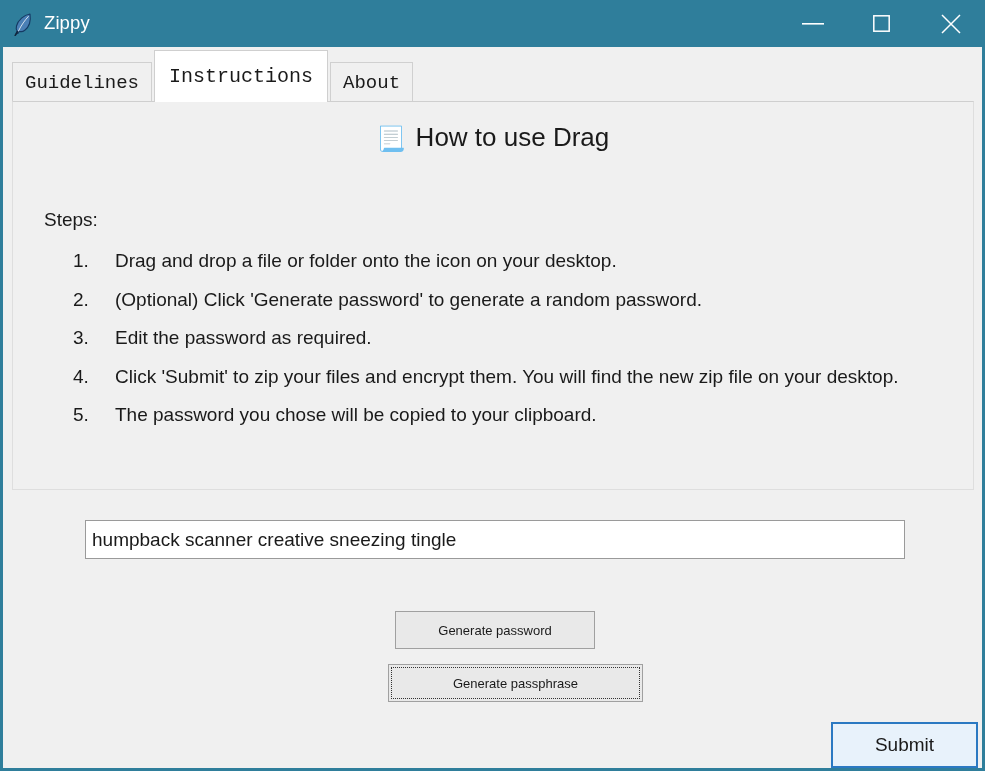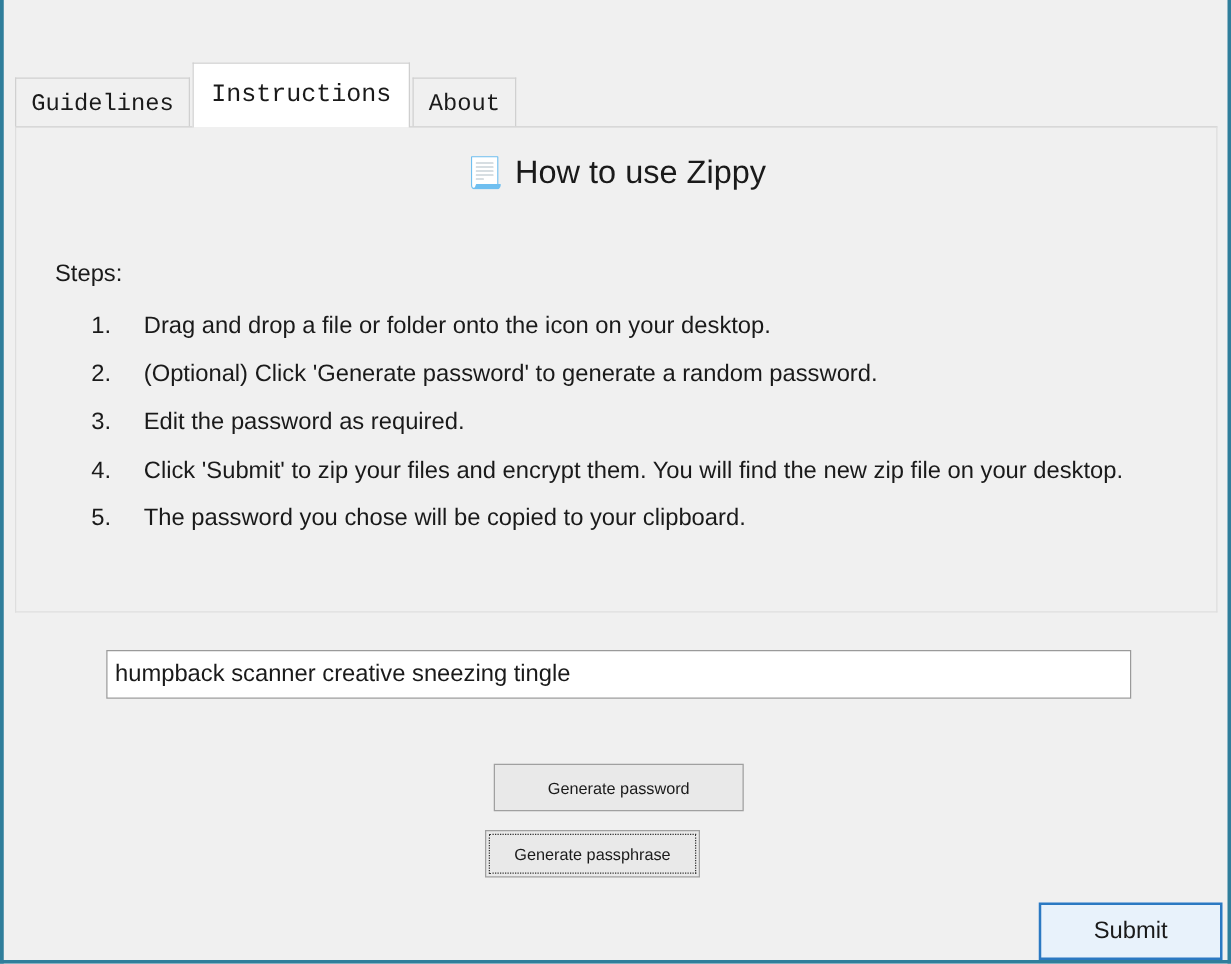--- a/index.html
+++ b/index.html
@@ -205,21 +205,21 @@
 
   #btn-generate-password {
     left: 392px;
     top: 611px;
     width: 200px;
     height: 38px;
   }
   #btn-generate-passphrase {
     left: 385px;
     top: 664px;
-    width: 172px;
+    width: 255px;
     height: 38px;
     outline: 1px dotted #333;
     outline-offset: -4px;
     text-align: center;
   }
 
   
   #btn-submit {
     position: absolute;
     left: 828px;
@@ -234,31 +234,59 @@
     color: #1a1a1a;
     cursor: default;
     padding: 0;
   }
 </style>
 </head>
 <body>
 
 <div id="window">
 
+  <div id="titlebar">
+    <span id="app-icon">
+      <svg width="22" height="24" viewBox="0 0 22 24" xmlns="http://www.w3.org/2000/svg">
+        <path d="M18 2 C12 3 6 8 4.5 14 C4 16 4.2 17.6 5 18.8 L4 22 L6.2 21.2 L7.4 19.2 C9 20 11 19.6 12.8 18.2 C17 15 19 8.6 18 2 Z" fill="#4a7fb5" stroke="#153a63" stroke-width="1.1" stroke-linejoin="round"></path>
+        <path d="M16.6 4.2 C13 8 9.2 13.2 6.2 19.6" stroke="#ffffff" stroke-width="0.9" fill="none" opacity="0.85"></path>
+        <path d="M5.6 19.6 L3.2 23.4" stroke="#11263b" stroke-width="1.6" stroke-linecap="round"></path>
+      </svg>
+    </span>
+    <span id="app-title">Zippy</span>
+
+    <div id="window-controls">
+      <div class="wctrl" id="btn-minimize">
+        <svg width="22" height="2" viewBox="0 0 22 2">
+            <rect x="0" y="0" width="22" height="1.6" fill="#ffffff"></rect>
+          </svg>
+      </div>
+      <div class="wctrl" id="btn-maximize">
+        <svg width="17" height="17" viewBox="0 0 17 17">
+            <rect x="0.8" y="0.8" width="15.4" height="15.4" fill="none" stroke="#ffffff" stroke-width="1.5"></rect>
+          </svg>
+      </div>
+      <div class="wctrl" id="btn-close">
+        <svg width="20" height="20" viewBox="0 0 20 20">
+          <path d="M1 1 L19 19 M19 1 L1 19" stroke="#ffffff" stroke-width="1.5" fill="none"></path>
+        </svg>
+      </div>
+    </div>
+  </div>
 
   <div id="tabstrip">
     <div class="tab">Guidelines</div>
     <div class="tab active">Instructions</div>
     <div class="tab">About</div>
   </div>
 
   <div id="content-panel">
     <div id="panel-heading">
       <span id="heading-icon">📃</span>
-      <span>How to use Zippy</span>
+      <span>How to use Drag</span>
     </div>
 
     <div id="steps-label">Steps:</div>
 
     <ol id="steps-list">
       <li>Drag and drop a file or folder onto the icon on your desktop.</li>
       <li>(Optional) Click 'Generate password' to generate a random password.</li>
       <li>Edit the password as required.</li>
       <li>Click 'Submit' to zip your files and encrypt them. You will find the new zip file on your desktop.</li>
       <li>The password you chose will be copied to your clipboard.</li>

